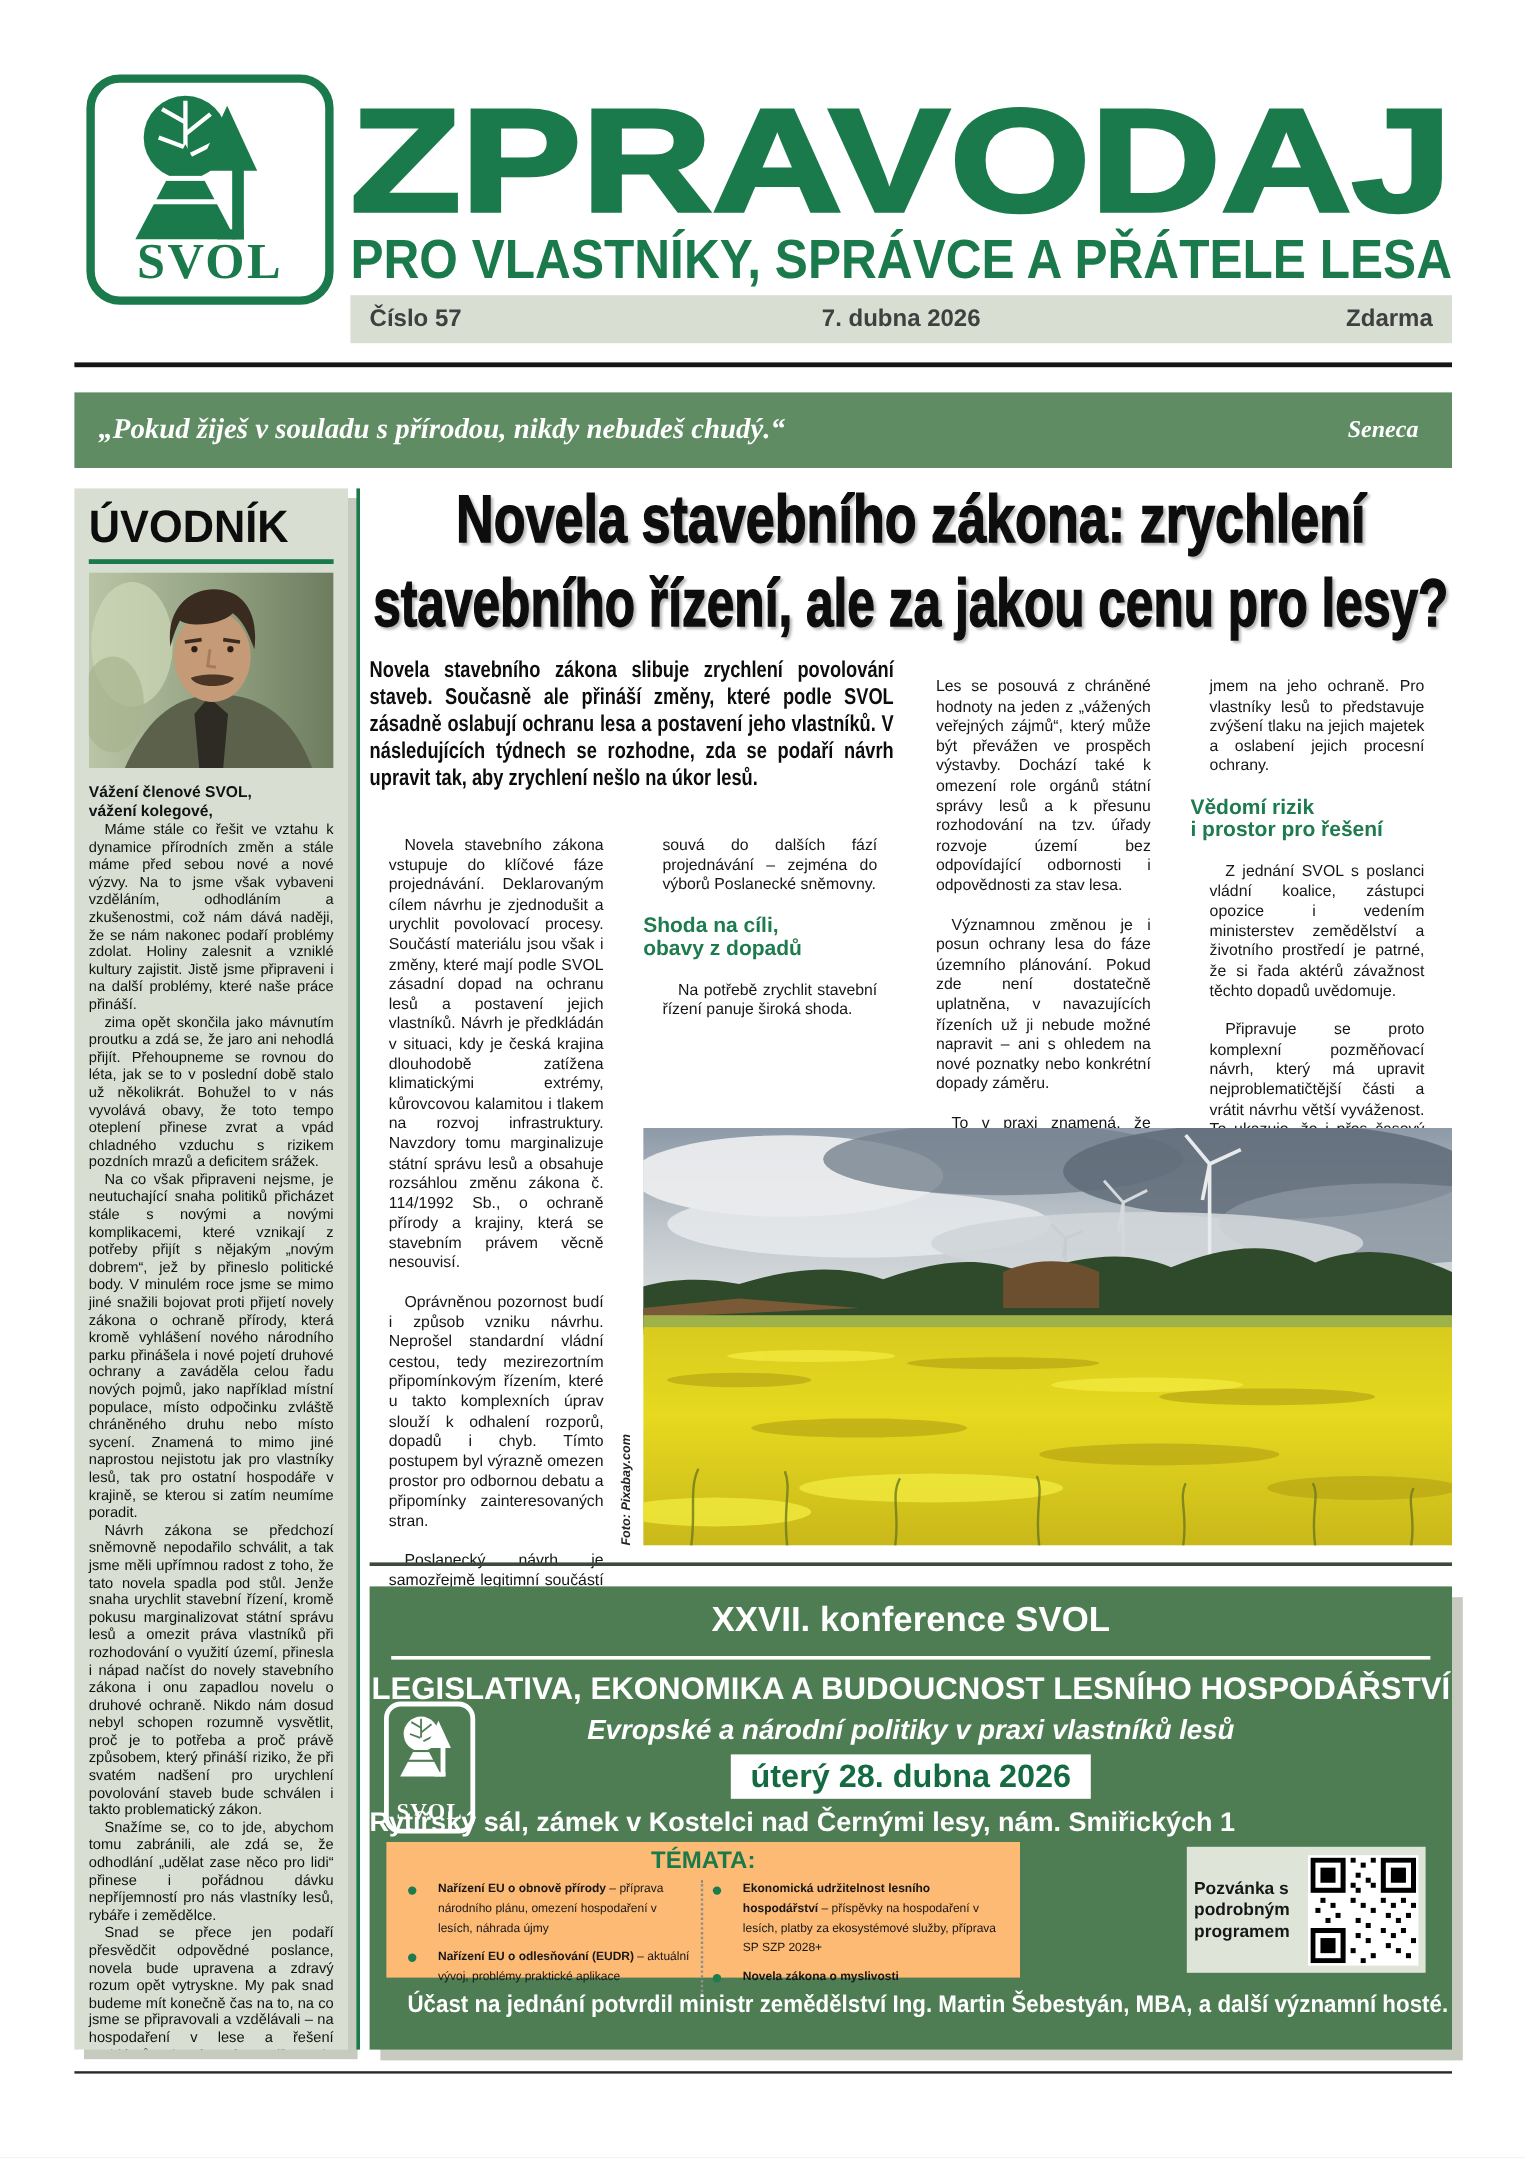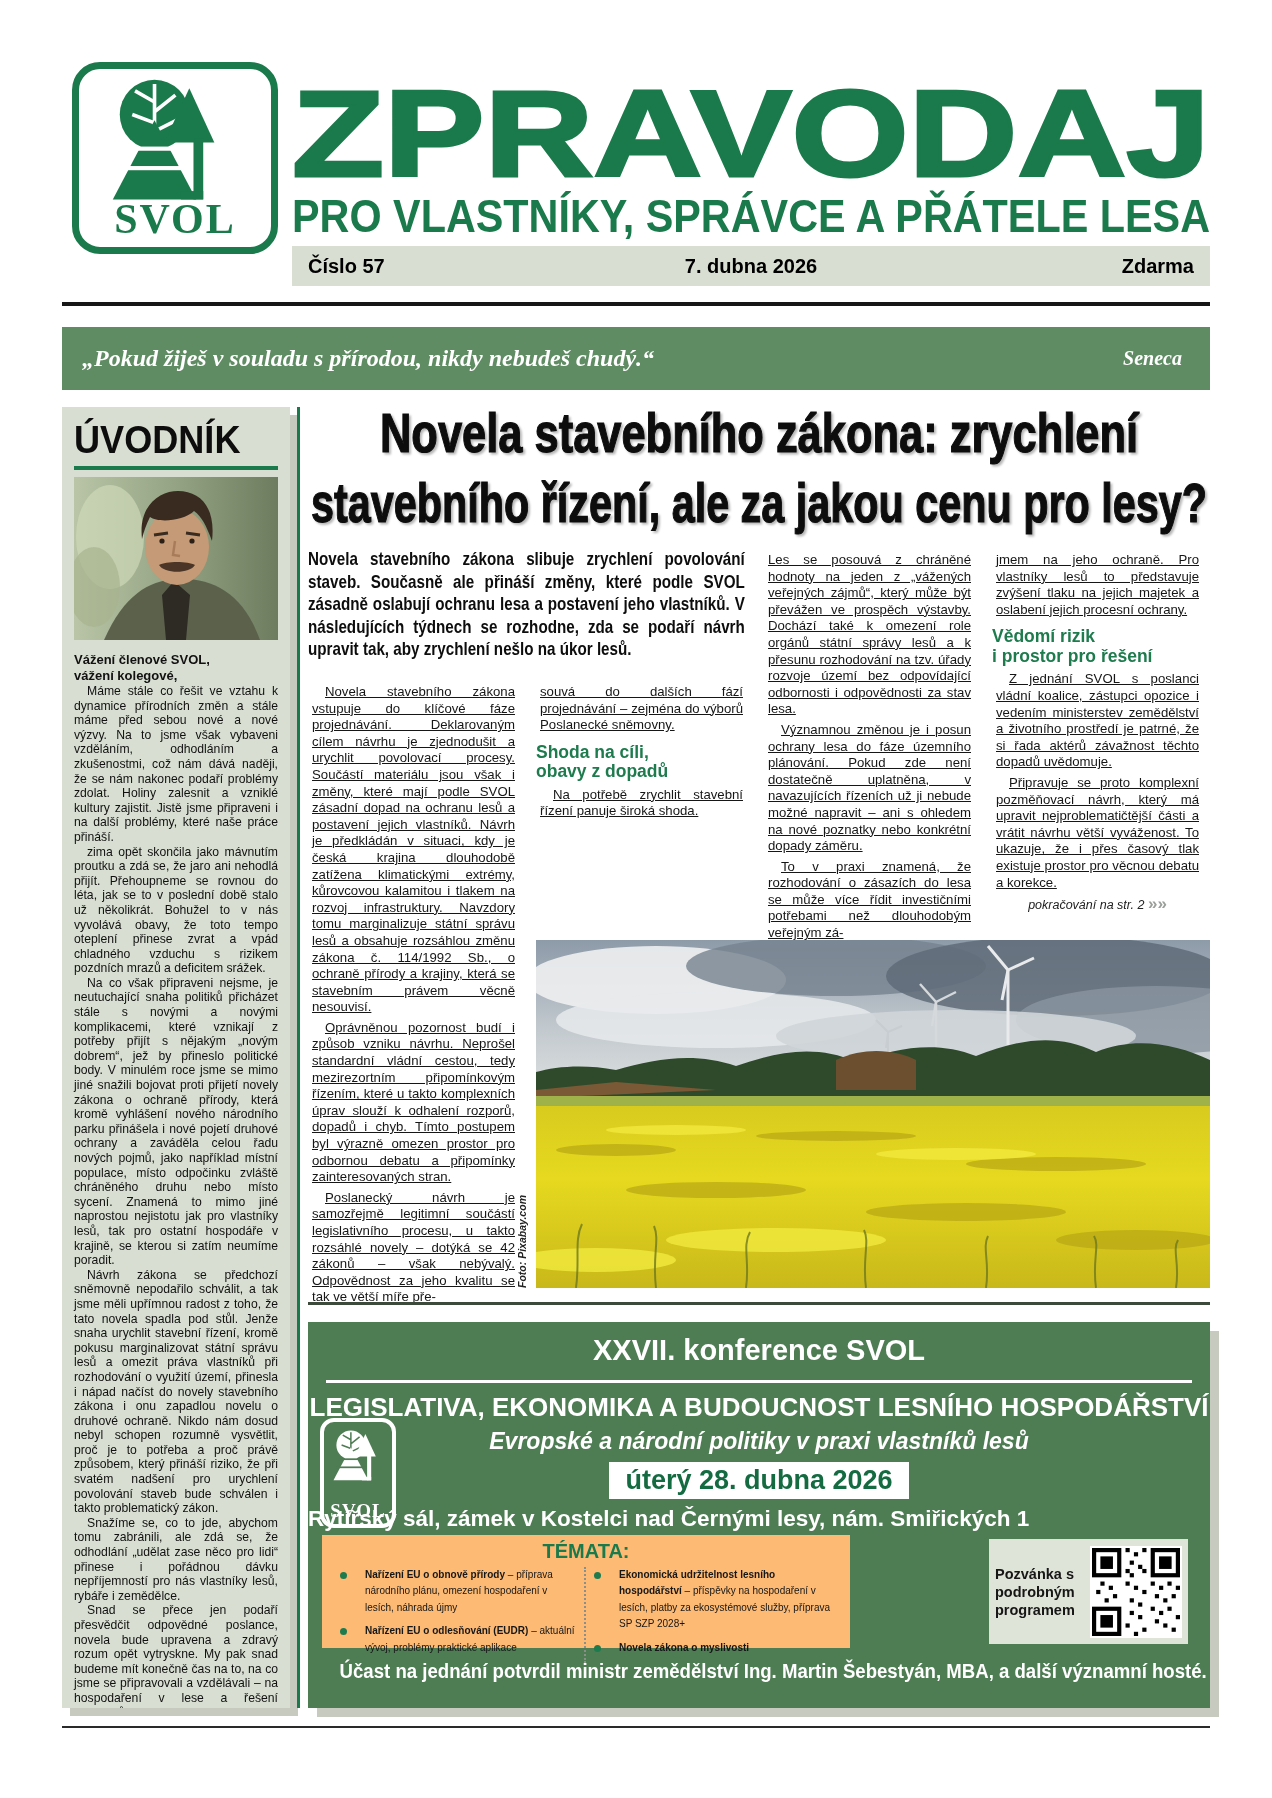--- a/index.html
+++ b/index.html
@@ -6,21 +6,21 @@
   .page{position:relative;width:1272px;height:1798px;background:#ffffff;margin:0 auto;
         font-family:"Liberation Sans",sans-serif;overflow:hidden;color:#111;}
   
   .logo-box{position:absolute;left:72px;top:62px;width:206px;height:192px;background:#fff;
             border:7px solid #1b7a4b;border-radius:28px;box-sizing:border-box;}
   .logo-box svg.mark{position:absolute;left:20px;top:8px;width:150px;height:128px;color:#1b7a4b;}
   .logo-box .logo-word{position:absolute;left:0;right:0;bottom:4px;text-align:center;
             font-family:"Liberation Serif",serif;font-weight:bold;font-size:42px;color:#1b7a4b;letter-spacing:2px;}
   .masthead-svg{position:absolute;left:292px;top:64px;}
   .issue-bar{position:absolute;left:292px;top:246px;width:918px;height:40px;background:#d8dfd2;
-             display:flex;align-items:center;font-weight:bold;font-size:20px;color:#000000;}
+             display:flex;align-items:center;font-weight:bold;font-size:20px;color:#404040;}
   .issue-bar .l{padding-left:16px;width:260px;}
   .issue-bar .c{flex:1;text-align:center;}
   .issue-bar .r{width:260px;text-align:right;padding-right:16px;}
   .top-rule{position:absolute;left:62px;top:302px;width:1148px;height:4px;background:#161616;}
   
   .quote-bar{position:absolute;left:62px;top:327px;width:1148px;height:63px;background:#5f8c63;
              display:flex;align-items:center;color:#fff;font-family:"Liberation Serif",serif;
              font-style:italic;font-weight:bold;}
   .quote-bar .q{padding-left:20px;font-size:24px;flex:1;}
   .quote-bar .a{padding-right:28px;font-size:20px;}
@@ -33,21 +33,21 @@
   .portrait{position:relative;margin:7px 12px 0 12px;width:204px;height:163px;}
   .greeting{margin:12px 12px 0 12px;font-size:13px;font-weight:bold;line-height:16px;}
   .panel p{margin:0;padding:0 12px;font-size:12.2px;line-height:14.6px;text-align:justify;text-indent:13px;}
   .v-divider{position:absolute;left:297px;top:407px;width:3px;height:1301px;background:#1b7a4b;}
   
   .headline-svg{position:absolute;left:308px;top:398px;}
   .headline-svg text{filter:drop-shadow(2px 2px 1px rgba(0,0,0,.28));}
   .perex{position:absolute;left:308px;top:548px;width:546px;transform:scaleX(.8);transform-origin:left top;
          font-size:19px;font-weight:bold;line-height:22.5px;text-align:justify;color:#0d0d0d;}
   .col{position:absolute;width:211px;font-size:13.2px;line-height:16.6px;text-align:justify;color:#161616;}
-  .col p{margin:4px;text-indent:13px;text-decoration:underline;}
+  .col p{margin:16px;text-indent:13px;}
   .col p.noindent{text-indent:0;}
   .col1{left:308px;top:680px;}
   .col2{left:536px;top:680px;}
   .col3{left:764px;top:548px;}
   .col4{left:992px;top:548px;}
   .subhead{font-size:17.5px;line-height:19.5px;font-weight:bold;color:#1e7b4e;margin:9px 0 5px 0;}
   .continuation{margin-top:6px;text-align:center;font-style:italic;font-size:12.5px;color:#222;}
   .continuation .chevrons{color:#9a9f9a;font-size:17px;font-style:normal;font-weight:bold;line-height:12px;}
   .photo{position:absolute;left:536px;top:940px;width:674px;height:348px;}
   .photo-credit{position:absolute;left:516px;top:940px;height:348px;writing-mode:vertical-rl;

